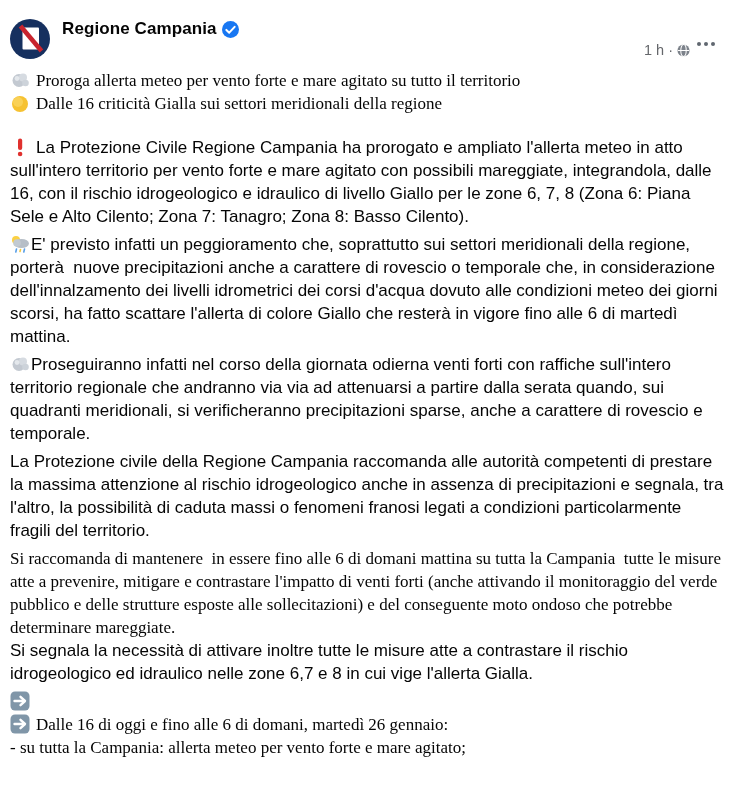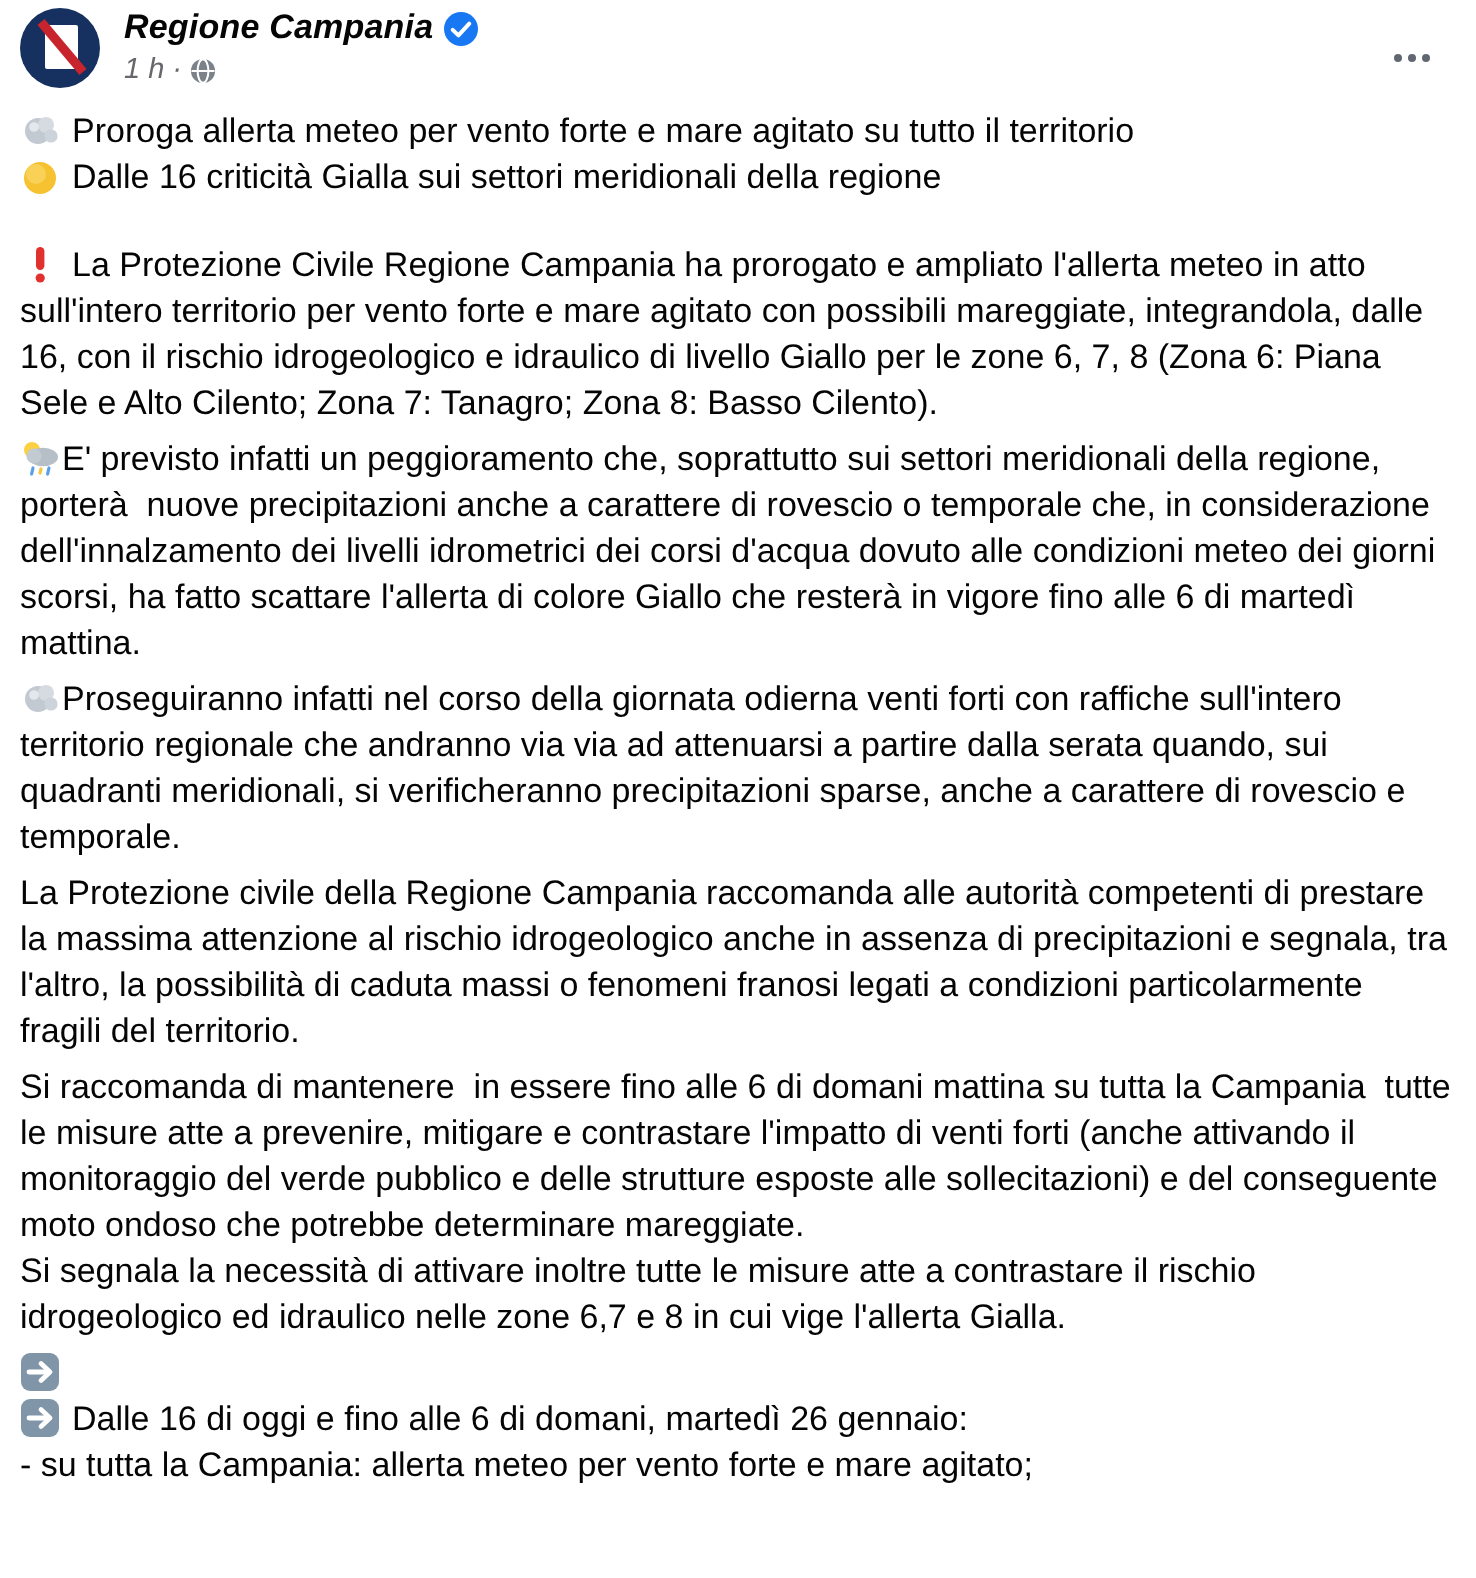--- a/index.html
+++ b/index.html
@@ -11,22 +11,21 @@
     height: 789px;
     background: #ffffff;
     overflow: hidden;
     position: relative;
   }
 
   
   .post-header {
     display: flex;
     align-items: flex-start;
-    padding: 4px 16px 4px 10px;
-    font-style: italic;
+    padding: 19px 16px 4px 10px;
   }
   .avatar-wrap {
     width: 40px; height: 40px;
     flex: 0 0 40px;
     cursor: pointer;
   }
   .header-info { margin-left: 12px; flex: 1 1 auto; }
   .page-name-row { display: flex; align-items: center; gap: 5px; }
   .page-name {
     font-size: 17px;
@@ -34,40 +33,41 @@
     color: #050505;
     letter-spacing: .1px;
     cursor: pointer;
   }
   .verified-badge { display: inline-flex; margin-top: 1px; }
   .meta-row {
     display: flex; align-items: center; gap: 4px;
     margin-top: 3px;
     font-size: 14.5px;
     color: #65676b;
+    justify-content: flex-end;
   }
   .meta-row .sep { color: #65676b; }
   .more-button {
     margin-left: auto;
     margin-top: 12px;
     width: 32px; height: 26px;
     display: flex; align-items: center; justify-content: center;
     border-radius: 6px;
     cursor: pointer;
   }
 
   
   .post-body {
     padding: 6px 12px 10px 10px;
     font-size: 17px;
     line-height: 23px;
     color: #050505;
   }
   .para { margin-bottom: 5px; }
-  .line { margin-bottom: 0; }
+  .line { margin-bottom: 0; font-family: Liberation Serif, serif; }
   .spacer { height: 21px; }
   .txt { white-space: pre-wrap; }
 
   
   .emoji {
     display: inline-block;
     width: 20px; height: 20px;
     vertical-align: -4px;
     margin-right: 6px;
   }

